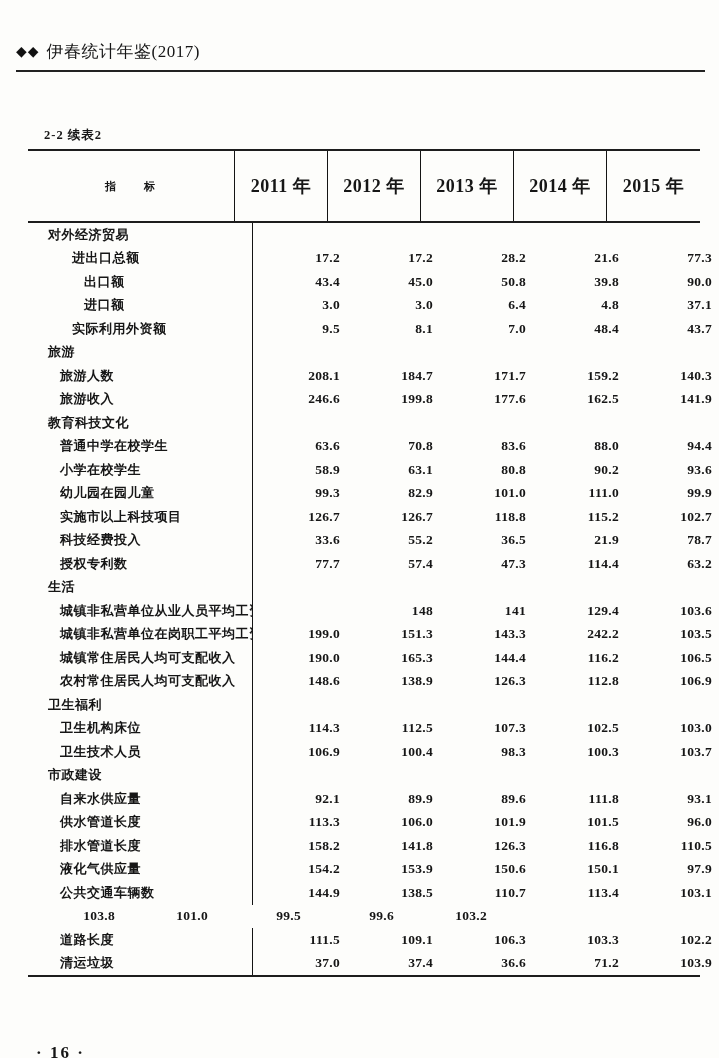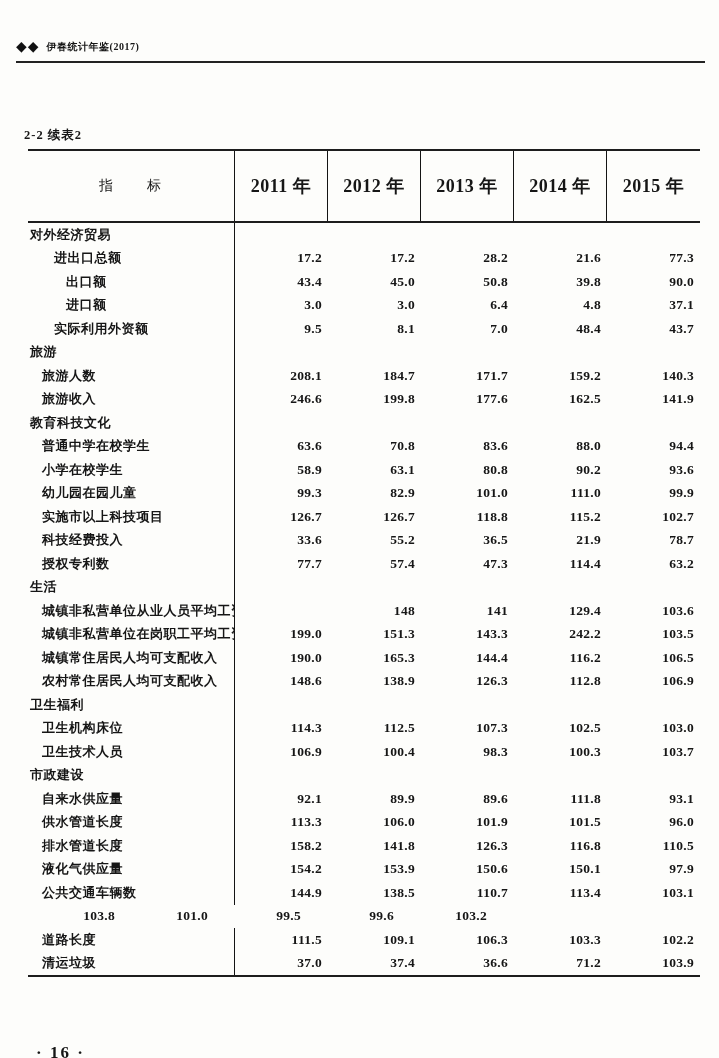--- a/index.html
+++ b/index.html
@@ -12,39 +12,39 @@
     overflow:hidden;
   }
   
   .site-header{
     position:absolute;top:40px;left:16px;width:689px;
     padding-bottom:7px;
     border-bottom:2.5px solid #222;
     display:flex;align-items:center;gap:7px;
   }
   .diamonds{font-size:14px;letter-spacing:1px;line-height:1;color:#111;}
-  .site-title{font-size:10px;font-weight:700;letter-spacing:.5px;}
+  .site-title{font-size:17px;font-weight:400;letter-spacing:.5px;}
   
   .caption{
-    position:absolute;left:24px;top:127px;
+    position:absolute;left:44px;top:127px;
     font-size:12.5px;font-weight:600;letter-spacing:1px;
   }
   
   .stat-table{
     position:absolute;left:28px;top:149px;width:672px;
     border-top:2.5px solid #1d1d1d;
     border-bottom:2.5px solid #1d1d1d;
     box-sizing:content-box;
   }
   .thead{display:flex;border-bottom:2px solid #1d1d1d;height:70px;}
   .indicator-cell{
     width:207px;box-sizing:border-box;flex:none;
     border-right:1.5px solid #141414;
     display:flex;align-items:center;justify-content:center;
-    font-size:14px;font-weight:400;letter-spacing:2px;text-align:center;
+    font-size:11px;font-weight:700;letter-spacing:2px;text-align:center;
   }
   .year-group{flex:1;display:flex;flex-direction:column;}
   .group-cell{
     height:34px;flex:none;
     border-bottom:1.5px solid #141414;
     display:flex;align-items:center;justify-content:center;
     font-size:13px;font-weight:600;letter-spacing:1px;
   }
   .year-row{flex:1;display:flex;}
   .year-cell{
@@ -54,21 +54,21 @@
   }
   .year-cell:not(:last-child){border-right:1.5px solid #141414;}
   
   .tbody{display:flex;flex-direction:column;}
   .trow{display:flex;height:23.5px;flex:none;align-items:center;}
   .label-cell{
     width:207px;flex:none;box-sizing:border-box;align-self:stretch;
     border-right:1.5px solid #141414;
     display:flex;align-items:center;
     font-size:13px;font-weight:600;letter-spacing:.5px;
-    white-space:nowrap;overflow:hidden;
+    white-space:nowrap;overflow:hidden;margin-left:18px;
   }
   .indent-0{padding-left:2px;}
   .indent-1{padding-left:14px;}
   .indent-2{padding-left:26px;}
   .indent-3{padding-left:38px;}
   .val-cell{
     width:93px;flex:none;box-sizing:border-box;
     text-align:right;padding-right:6px;
     font-size:13.5px;font-weight:700;letter-spacing:.3px;
     font-family:"Liberation Serif","DejaVu Serif",serif;

